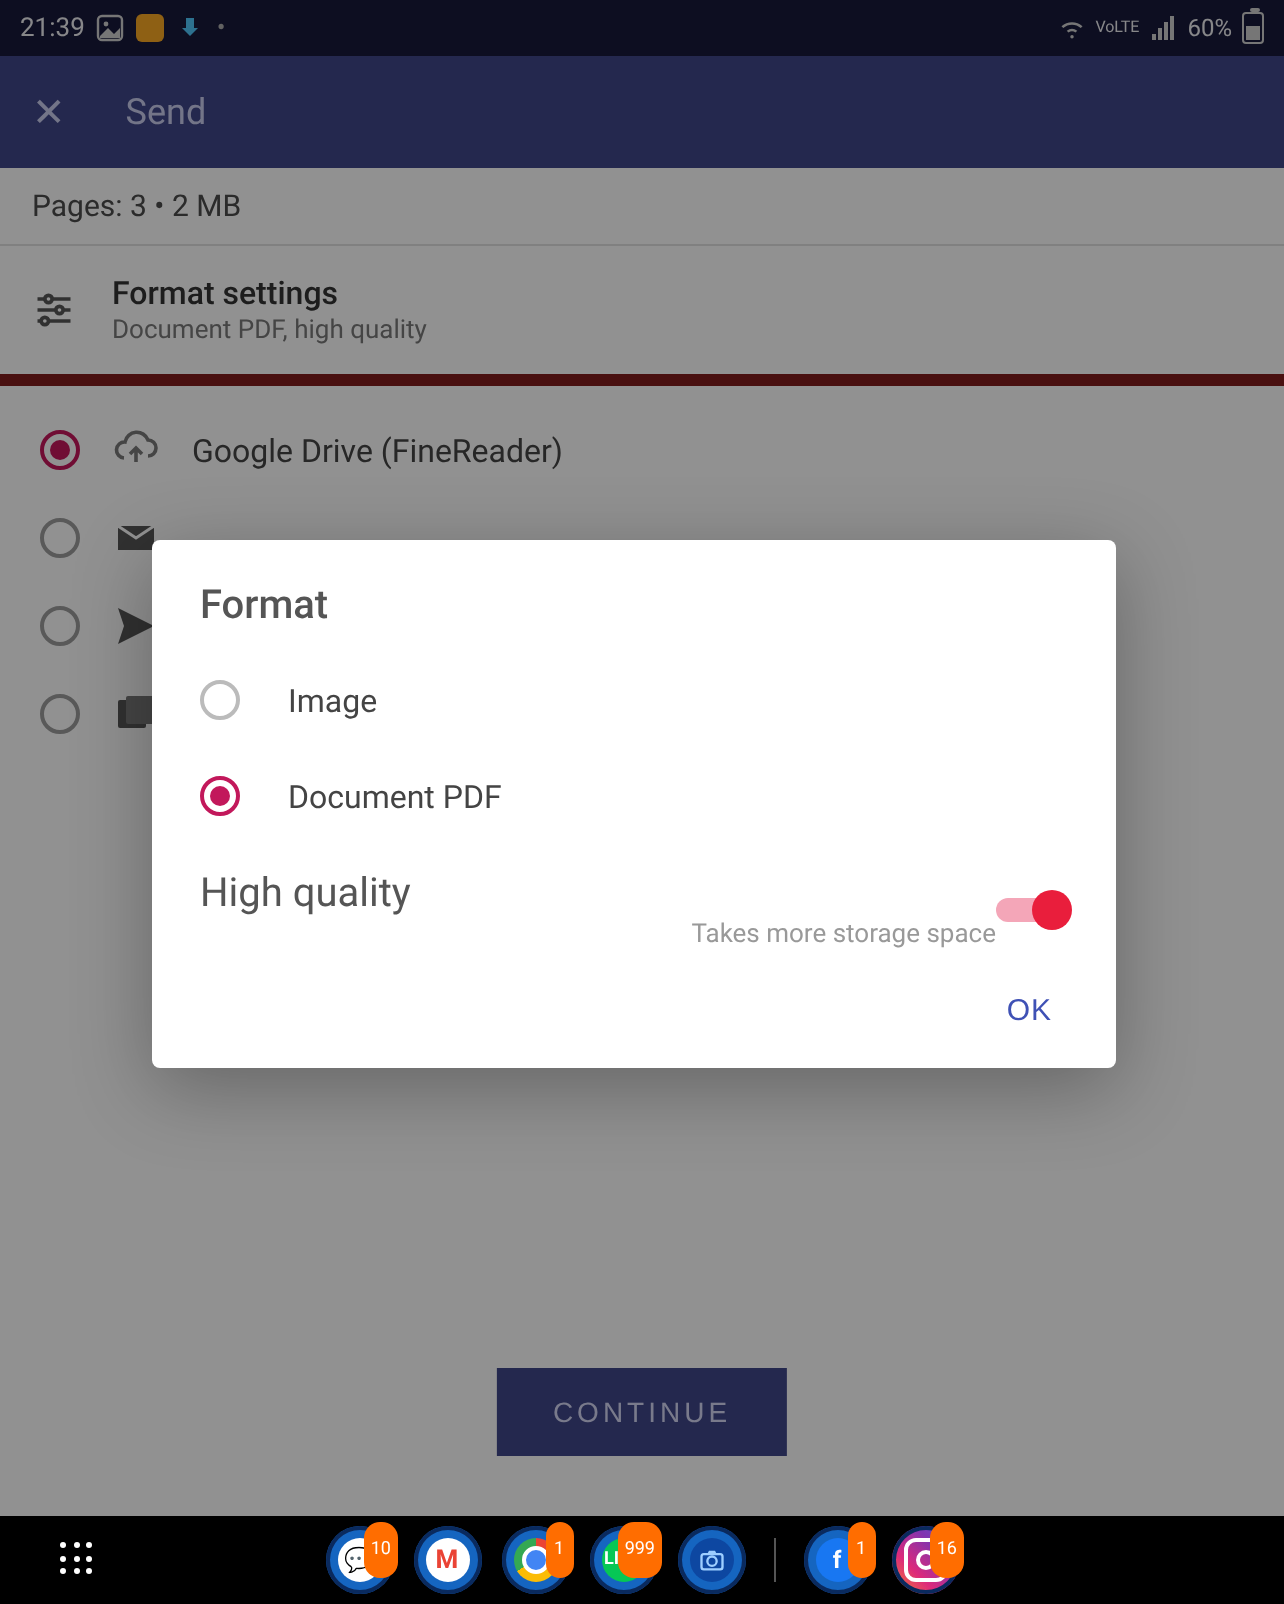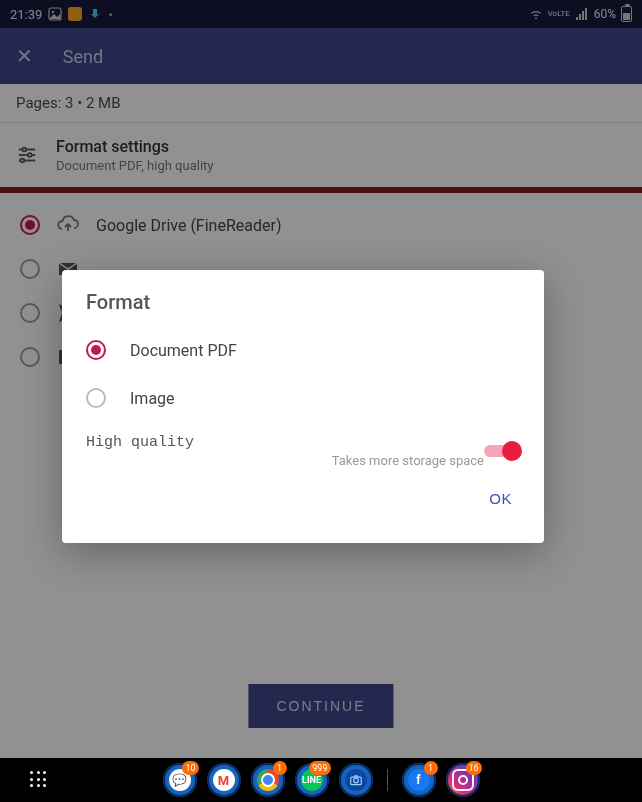--- a/index.html
+++ b/index.html
@@ -92,26 +92,26 @@
     top: 0; left: 0;
     width: 642px; height: 758px;
     background: rgba(0,0,0,0.42);
     z-index: 10;
   }
   
   .dialog {
     position: absolute;
     z-index: 20;
     top: 270px;
-    left: 62px;
+    left: 76px;
     width: 482px;
     background: #fff;
     border-radius: 4px;
     box-shadow: 0 10px 40px rgba(0,0,0,0.3);
-    padding: 20px 0 20px 0;
+    padding: 20px 0 4px 0;
   }
   .dialog-title {
     font-size: 20px;
     color: #555;
     font-weight: 500;
     padding: 0 24px 12px 24px;
   }
   .dialog-option {
     display:flex; align-items:center;
     padding: 14px 24px;
@@ -124,21 +124,21 @@
   }
   .dlg-radio.on { border-color:#c2185b; }
   .dlg-radio.on::after { content:''; width:10px; height:10px; background:#c2185b; border-radius:50%; }
   .dlg-opt-label { font-size:16px; color:#444; }
   
   .hq-row {
     display:flex; align-items:center;
     padding: 12px 24px 6px 24px;
   }
   .hq-text { flex:1; }
-  .hq-title { font-size:15px; color:#555;font-family:Liberation Mono, monospace; }
+  .hq-title { font-size:20px; color:#555; }
   .hq-sub { font-size:13px; color:#999; margin-top:2px;text-align:right; }
   .switch {
     width: 36px; height:20px; position:relative; cursor:pointer;
   }
   .switch-track {
     position:absolute; top:4px; left:0; width:32px; height:12px;
     background:#f4a6b8; border-radius:10px;
   }
   .switch-thumb {
     position:absolute; top:0; right:-2px; width:20px; height:20px;
@@ -172,34 +172,34 @@
     width:34px; height:34px; border-radius:50%;
     display:flex; align-items:center; justify-content:center;
     position:relative;
     background: radial-gradient(circle,#1565c0 60%,#0d47a1 100%);
     box-shadow: 0 0 0 2px #0a2a5e inset;
     cursor:pointer;
   }
   .nav-icon .inner { width:22px;height:22px;border-radius:50%;background:#fff;display:flex;align-items:center;justify-content:center;font-size:12px;font-weight:bold; }
   .badge {
     position:absolute; top:-2px; right:-2px;
-    min-width:14px; height:14px; padding:0 3px;
+    min-width:14px; height:28px; padding:0 3px;
     background:#ff6d00; color:#fff;
     border-radius:8px; font-size:9px;
     display:flex;align-items:center;justify-content:center;
   }
   .nav-sep { width:1px; height:22px; background:#555; margin: 0 4px; }
   .ni-chat .inner{ background:#fff;color:#1976d2; }
   .ni-gmail .inner{ background:#fff;color:#ea4335;font-size:13px; }
   .ni-chrome .inner{ background:conic-gradient(#ea4335 0 120deg,#fbbc05 120deg 240deg,#34a853 240deg 360deg); }
   .ni-chrome .inner::after{content:'';width:10px;height:10px;background:#4285f4;border-radius:50%;border:2px solid #fff;}
   .ni-line .inner{ background:#06c755;color:#fff;font-size:9px;text-align:center; }
   .ni-cam .inner{ background:#0d47a1;color:#fff; }
   .ni-fb .inner{ background:#1877f2;color:#fff; }
-  .ni-ig { background: linear-gradient(45deg,#f58529,#dd2a7b,#8134af,#515bd4); font-style: italic;}
+  .ni-ig { background: linear-gradient(45deg,#f58529,#dd2a7b,#8134af,#515bd4);}
   .ni-ig .inner{background:transparent;border:2px solid #fff;border-radius:6px;position:relative;}
   .ni-ig .inner::after{content:'';width:6px;height:6px;border:2px solid #fff;border-radius:50%;position:absolute;top:4px;left:4px;}
 </style>
 </head>
 <body>
 
 <div class="status-bar">
   <div class="status-left">
     <span>21:39</span>
     <span class="status-icon">
@@ -302,26 +302,26 @@
 
   <button class="continue-btn">CONTINUE</button>
 </div>
 
 <div class="scrim" style="top:0;"></div>
 
 <div class="dialog">
   <div class="dialog-title">Format</div>
 
   <div class="dialog-option">
+    <span class="dlg-radio"></span>
+    <span class="dlg-opt-label">Image</span>
+  </div>
+  <div class="dialog-option">
     <span class="dlg-radio on"></span>
     <span class="dlg-opt-label">Document PDF</span>
-  </div>
-  <div class="dialog-option">
-    <span class="dlg-radio"></span>
-    <span class="dlg-opt-label">Image</span>
   </div>
 
   <div class="hq-row">
     <div class="hq-text">
       <div class="hq-title">High quality</div>
       <div class="hq-sub">Takes more storage space</div>
     </div>
     <div class="switch">
       <div class="switch-track"></div>
       <div class="switch-thumb"></div>

